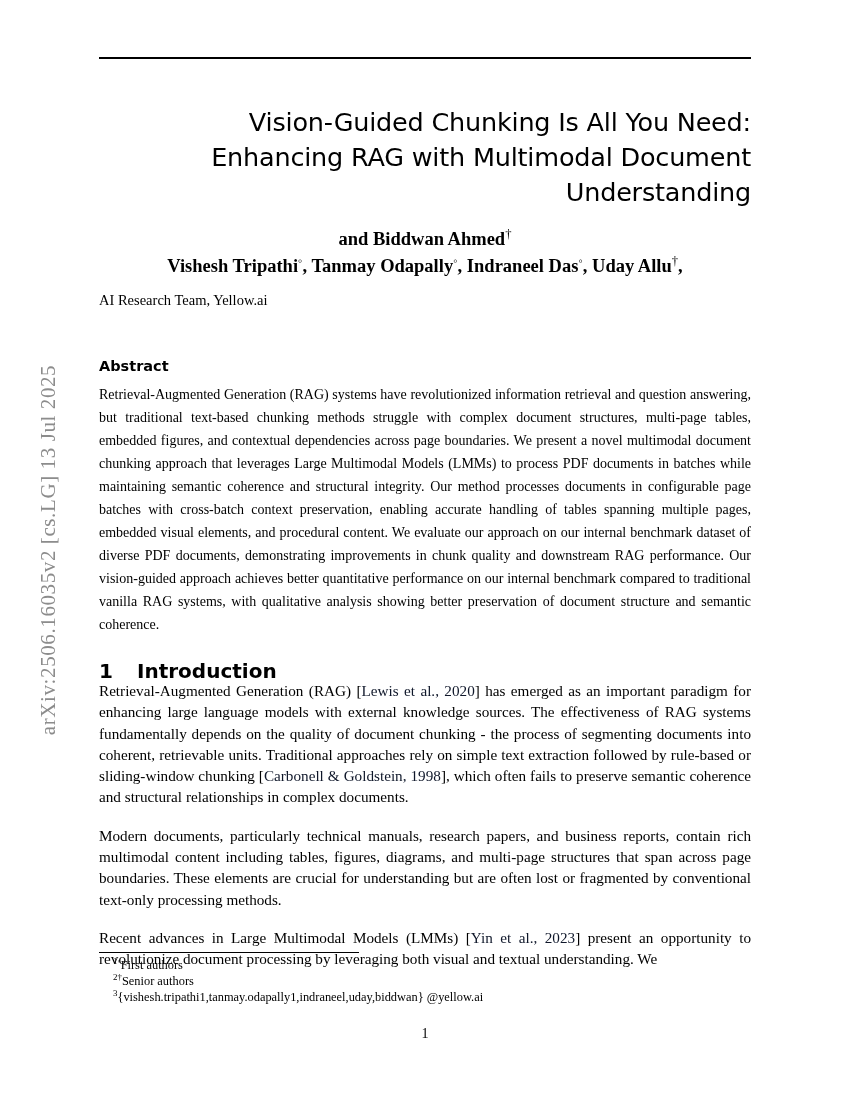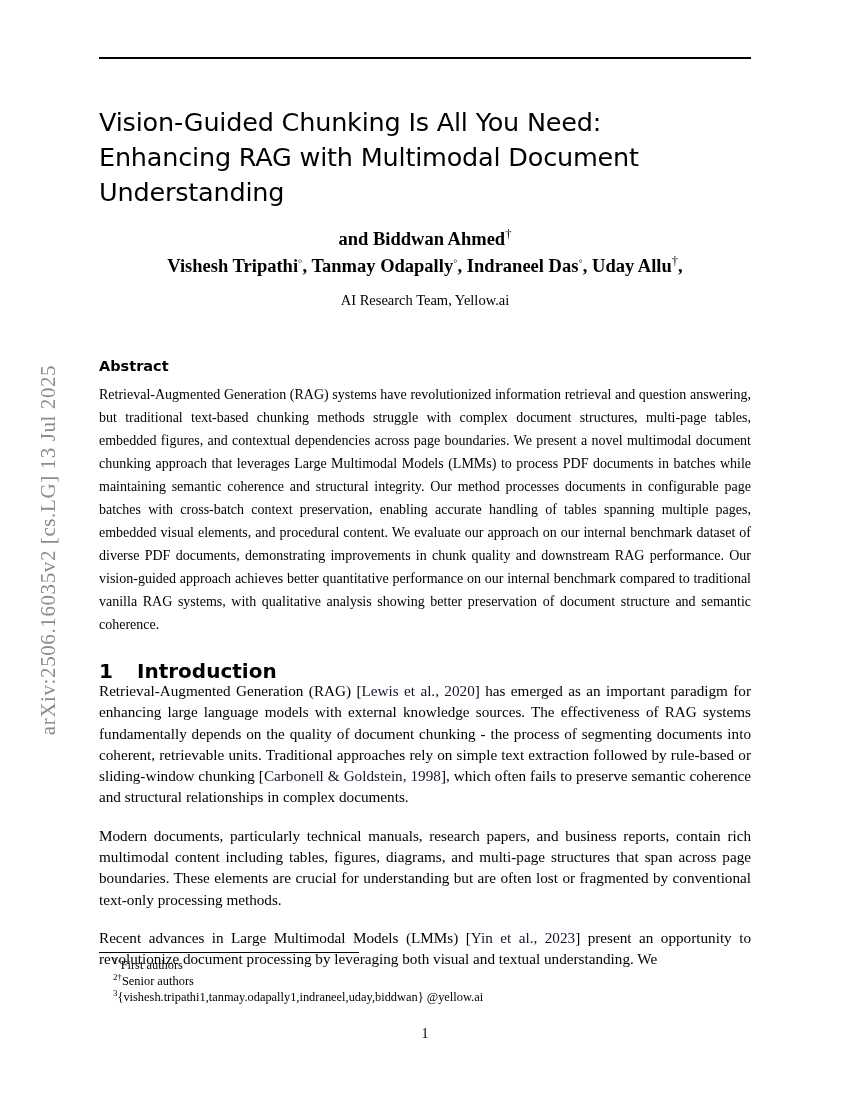--- a/index.html
+++ b/index.html
@@ -55,21 +55,21 @@
     height: 2px;
     background: #000000;
   }
 
   
   #paper-title {
     position: absolute;
     left: 0;
     top: 88px;
     width: 652px;
-    text-align: left;
+    text-align: right;
     font-family: "DejaVu Sans", "Liberation Sans", sans-serif;
     font-size: 25.5px;
     line-height: 35px;
     font-weight: 400;
     letter-spacing: -0.2px;
     color: #000000;
   }
   #paper-title .tline { display: block; }
 
   
@@ -90,21 +90,20 @@
     vertical-align: super;
     line-height: 0;
     font-weight: 400;
   }
 
   #affiliation {
     position: absolute;
     left: 0;
     top: 292px;
     width: 652px;
-    text-align: center;
     font-family: "Liberation Serif", "DejaVu Serif", serif;
     font-size: 14.5px;
   }
 
   
   #abstract-heading {
     position: absolute;
     left: 0;
     top: 358px;
     font-family: "DejaVu Sans", "Liberation Sans", sans-serif;

